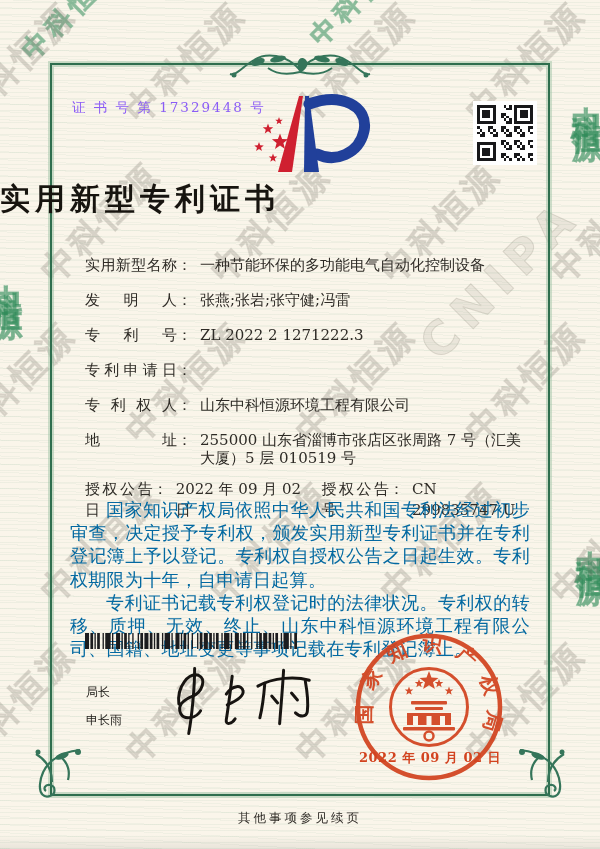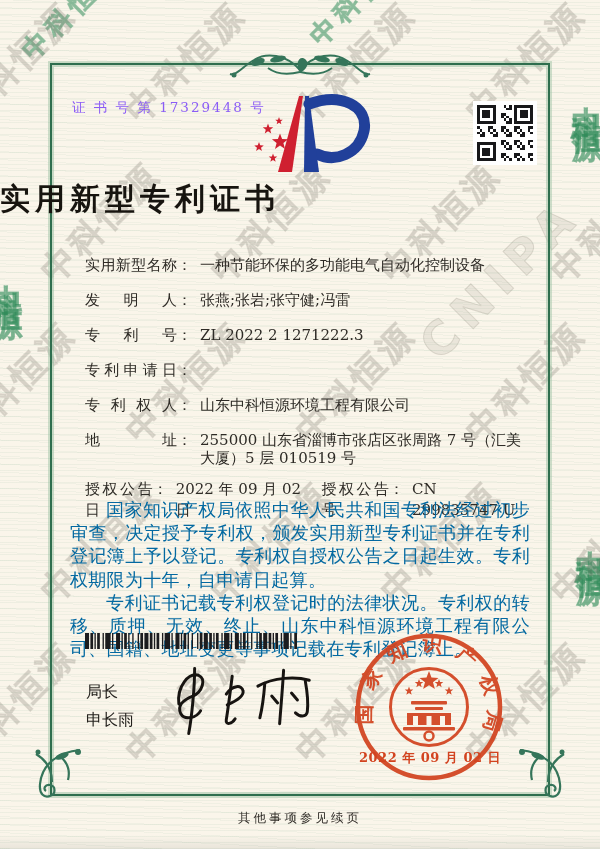--- a/index.html
+++ b/index.html
@@ -81,21 +81,21 @@
   .pair { display: flex; }
   .pair + .pair { margin-left: 20px; }
 
   .paragraphs { position: absolute; left: 70px; top: 498px; width: 460px; }
   .paragraphs p {
     margin: 0; font-size: 18px; line-height: 23.2px; letter-spacing: 0.3px;
     color: #0369a1; text-align: justify; text-indent: 2em;
   }
 
   .barcode { position: absolute; left: 85px; top: 633px; width: 212px; height: 16px; }
-  .signer { position: absolute; left: 86px; top: 678px; font-size: 16px; color: #23211d; line-height: 28px; }
+  .signer { position: absolute; left: 86px; top: 678px; font-size: 12px; color: #23211d; line-height: 28px; }
   .signature-svg { position: absolute; left: 165px; top: 660px; width: 168px; height: 80px; }
 
   .seal-svg { position: absolute; left: 353px; top: 631px; width: 152px; height: 152px; z-index: 5; opacity: 0.93; }
   .seal-date {
     position: absolute; left: 350px; top: 749px; width: 160px; text-align: center; z-index: 5;
     color: #d2431f; font-size: 13px; font-weight: 600; letter-spacing: 0.5px;
   }
 
   .page-num { position: absolute; left: 0; right: 0; top: 771px; text-align: center; font-size: 11.5px; letter-spacing: 2px; color: #36332e; }
   .cont-note { position: absolute; left: 0; right: 0; top: 810px; text-align: center; font-size: 12.5px; letter-spacing: 3px; color: #2e2b26; }

